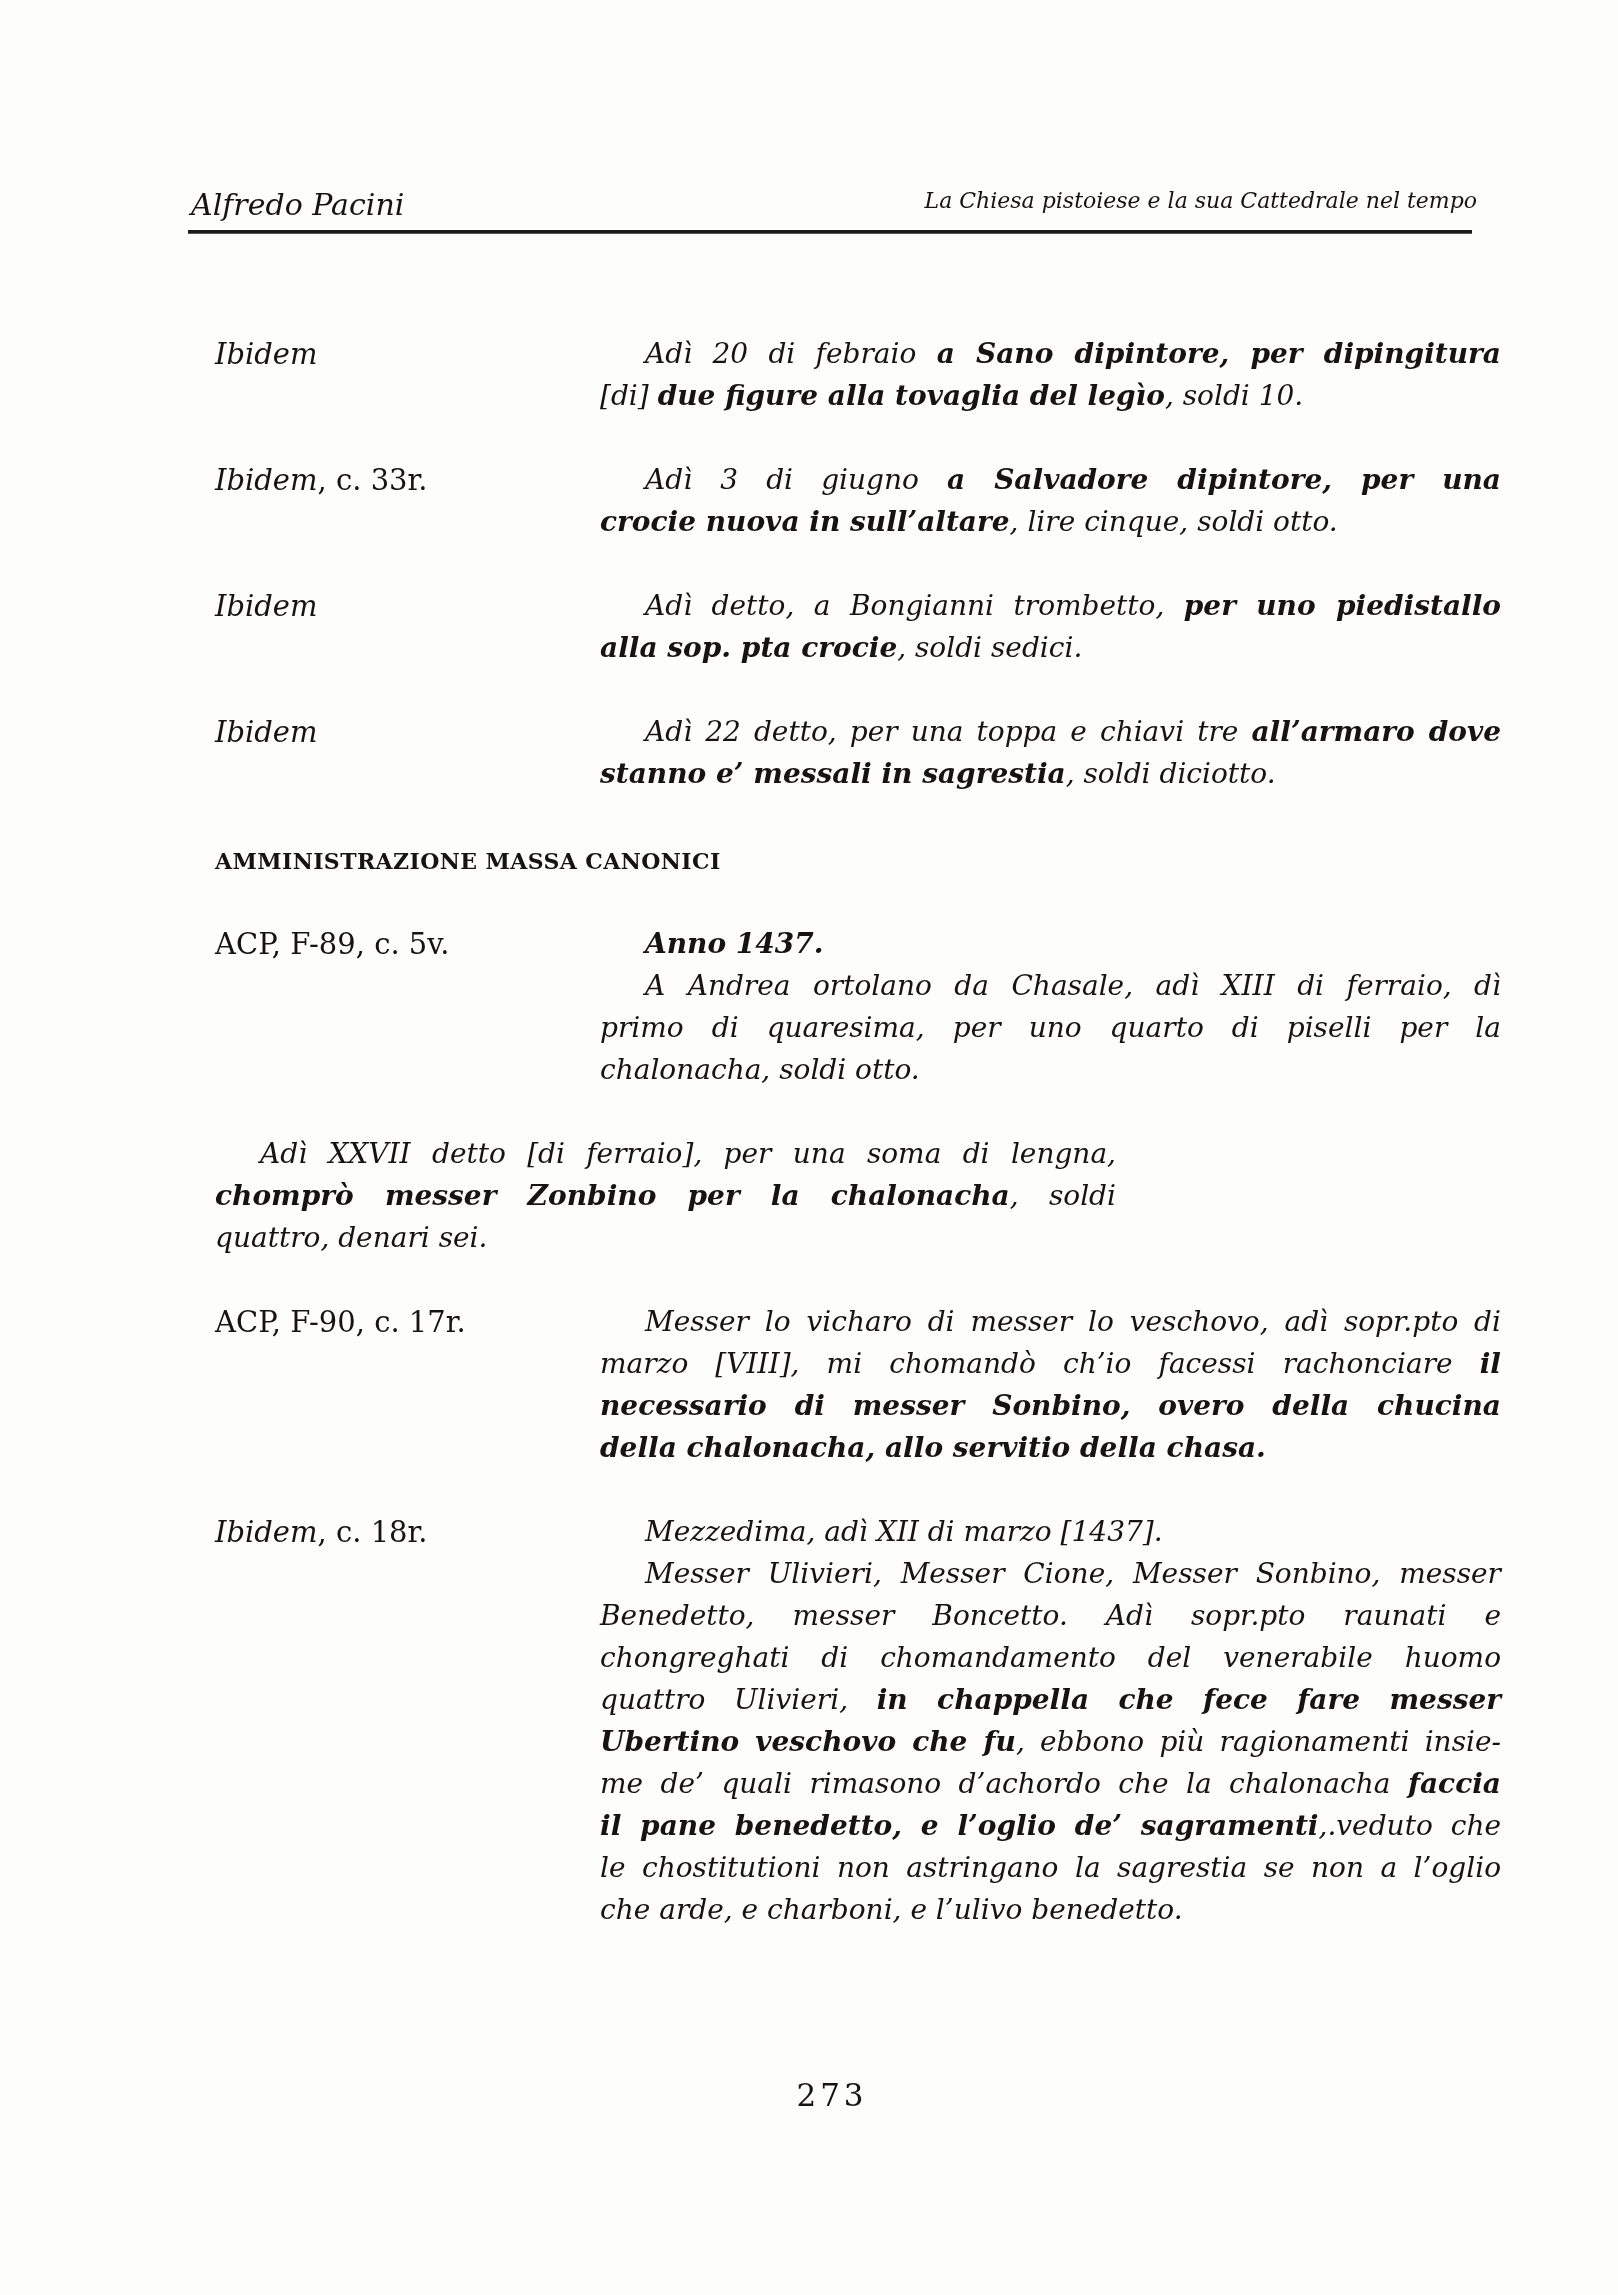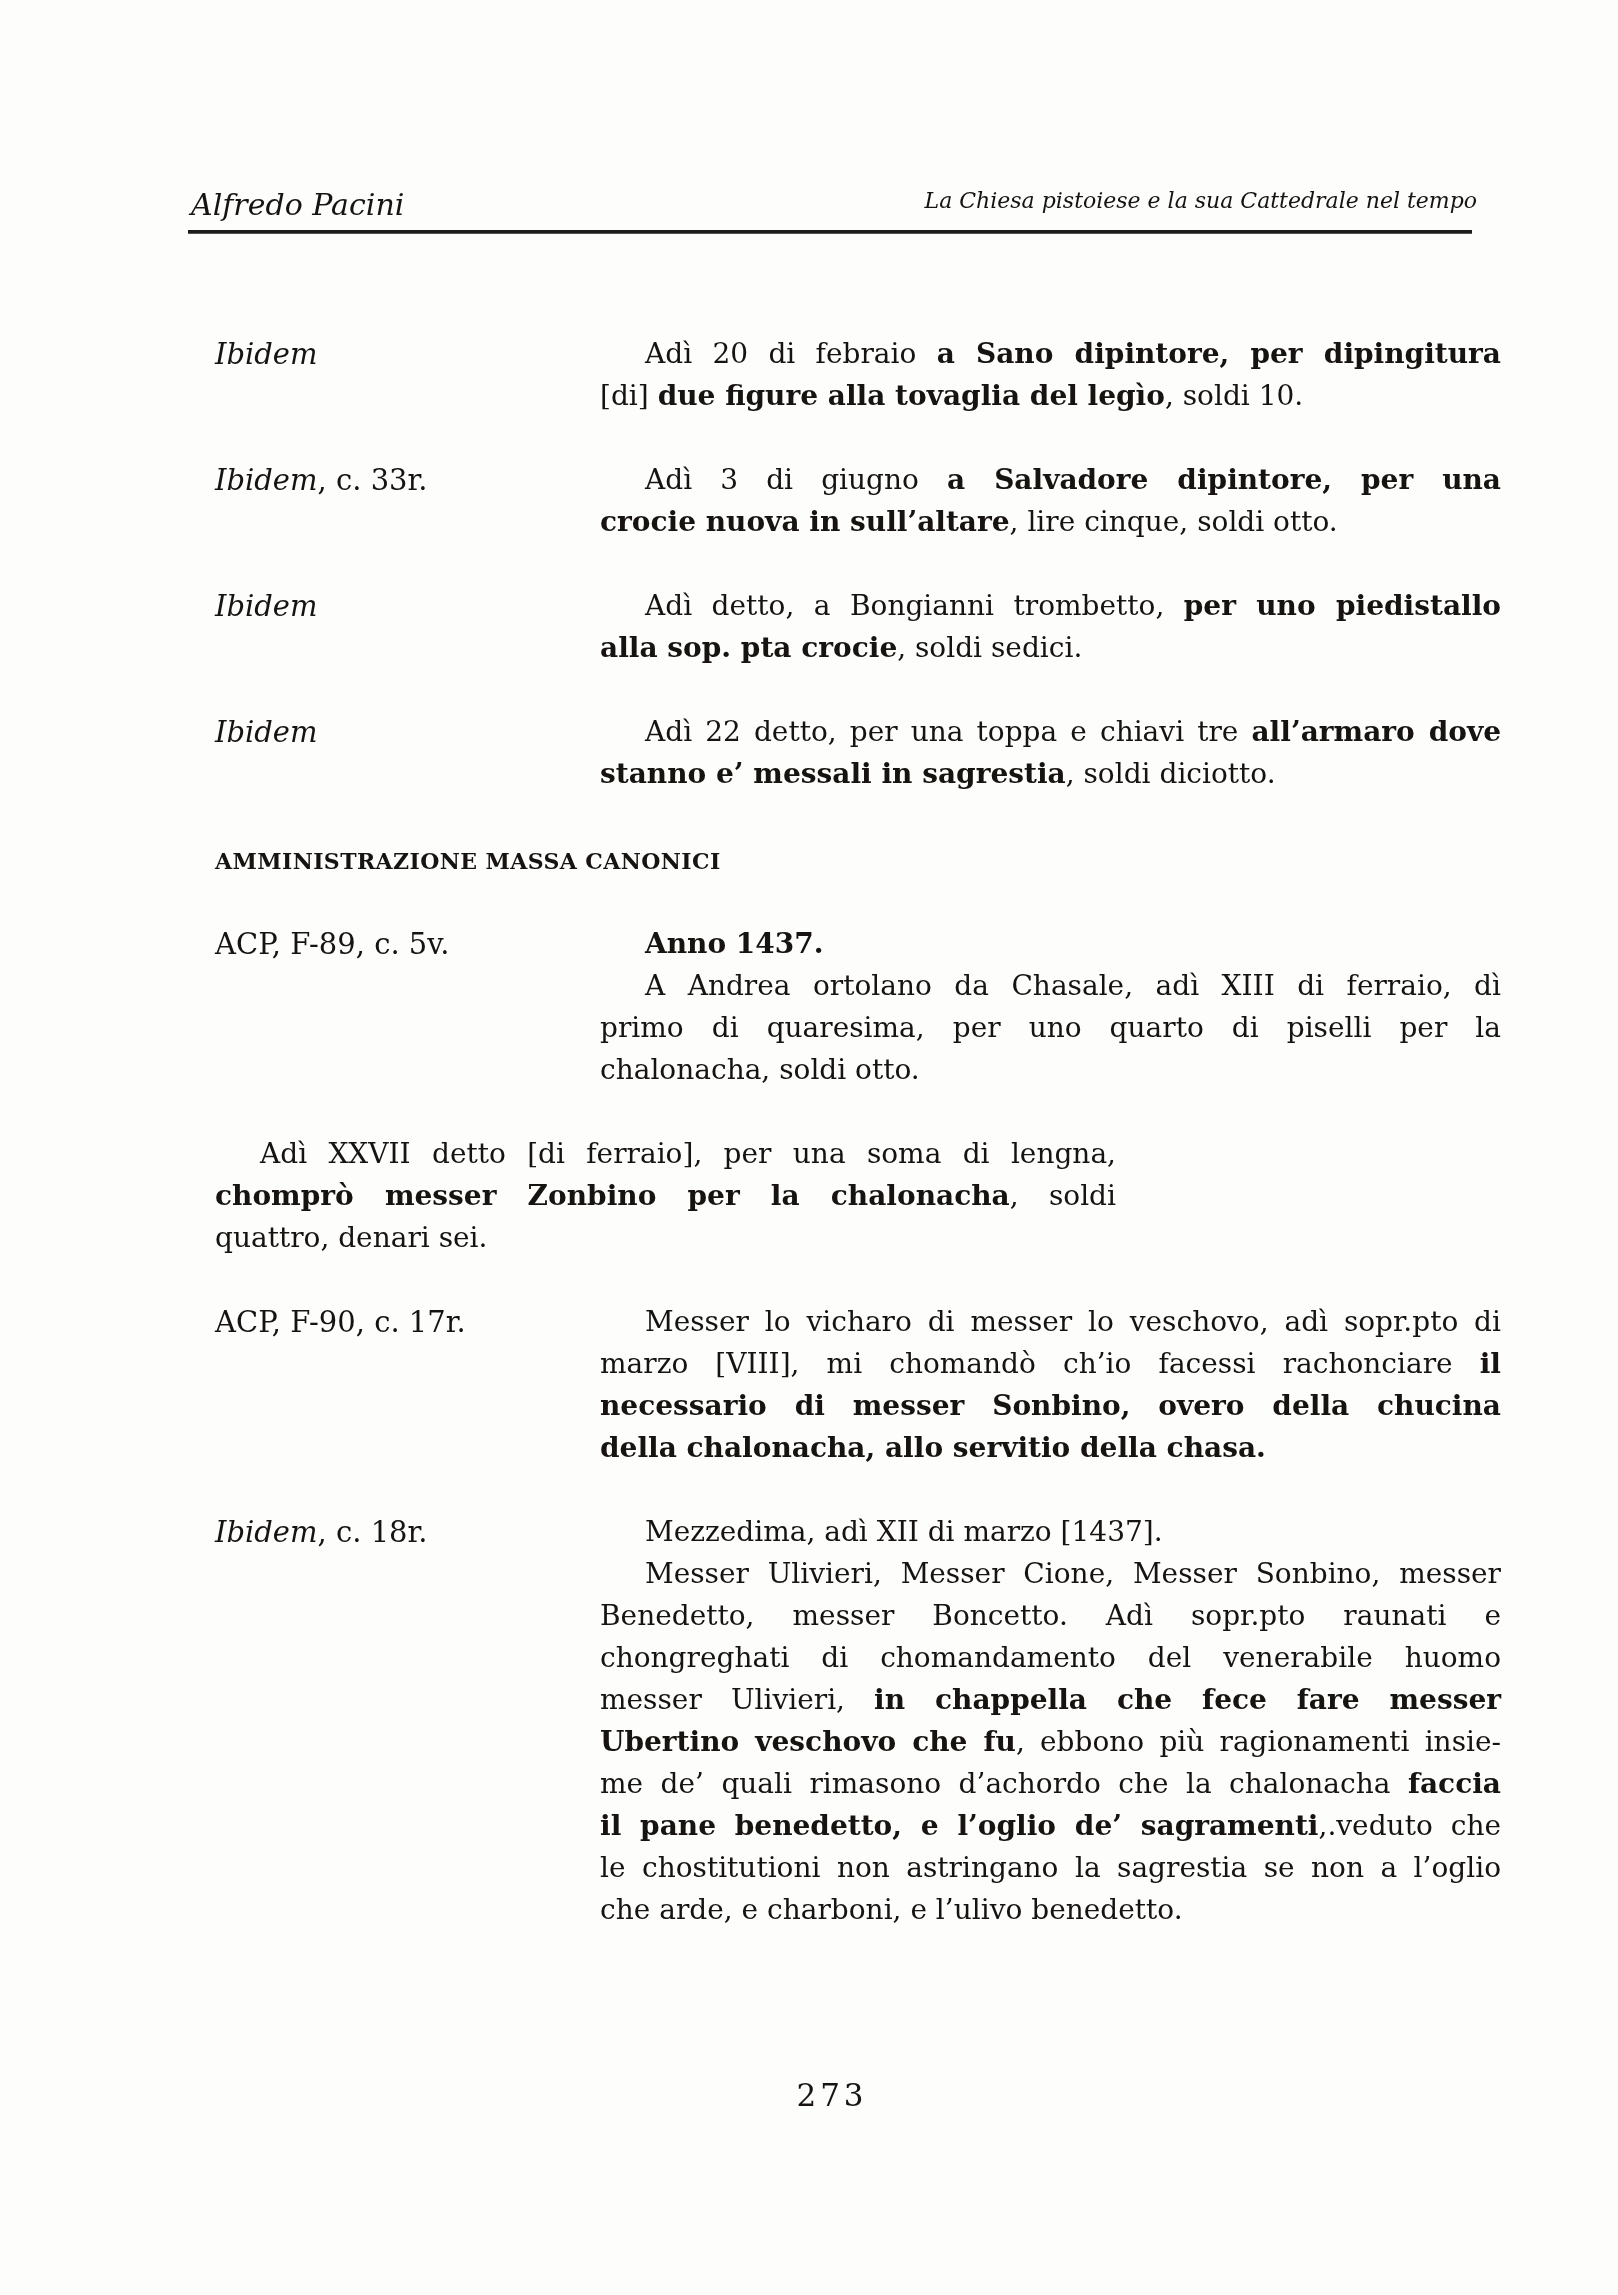--- a/index.html
+++ b/index.html
@@ -14,21 +14,21 @@
   }
   
   .author{position:absolute;left:191px;top:187px;font-size:30px;line-height:36px;font-style:italic;}
   .book-title{position:absolute;right:142px;top:183px;font-size:22px;line-height:36px;font-style:italic;}
   .header-rule{position:absolute;left:188px;top:230px;width:1284px;height:3.2px;background:#1c1c1c;border-bottom:0.8px solid #555;}
   
   .content{position:absolute;left:191px;top:333px;width:1286px;margin-left:24px;}
   .entry{display:flex;margin-bottom:42px;}
   .src{width:385px;flex:none;font-size:29px;line-height:42px;}
   .txt{width:901px;flex:none;font-size:28px;line-height:42px;}
-  .line{text-align:justify;text-align-last:justify;}
+  .line{text-align:justify;text-align-last:justify;font-style:italic;}
   .line.plast{text-align-last:left;}
   .line.pfirst{padding-left:45px;}
   .b{font-weight:700;}
   .it{font-style:italic;}
   .section-heading{
     font-weight:700;font-size:22px;line-height:42px;
     margin:45px 0 41px 0;letter-spacing:0.4px;
   }
   
   .page-number{
@@ -118,21 +118,21 @@
       <div class="entry">
         <div class="src"><span class="it">Ibidem</span><span>, c. 18r.</span></div>
         <div class="txt">
           <div class="para">
             <div class="line pfirst plast"><span>Mezzedima, adì XII di marzo [1437].</span></div>
           </div>
           <div class="para">
             <div class="line pfirst"><span>Messer Ulivieri, Messer Cione, Messer Sonbino, messer</span></div>
             <div class="line"><span>Benedetto, messer Boncetto. Adì sopr.pto raunati e</span></div>
             <div class="line"><span>chongreghati di chomandamento del venerabile huomo</span></div>
-            <div class="line"><span>messer Ulivieri, </span><span class="b">in chappella che fece fare messer</span></div>
+            <div class="line"><span>quattro Ulivieri, </span><span class="b">in chappella che fece fare messer</span></div>
             <div class="line"><span class="b">Ubertino veschovo che fu</span><span>, ebbono più ragionamenti insie-</span></div>
             <div class="line"><span>me de’ quali rimasono d’achordo che la chalonacha </span><span class="b">faccia</span></div>
             <div class="line"><span class="b">il pane benedetto, e l’oglio de’ sagramenti</span><span>,.veduto che</span></div>
             <div class="line"><span>le chostitutioni non astringano la sagrestia se non a l’oglio</span></div>
             <div class="line plast"><span>che arde, e charboni, e l’ulivo benedetto.</span></div>
           </div>
         </div>
       </div>
     </div>
 

